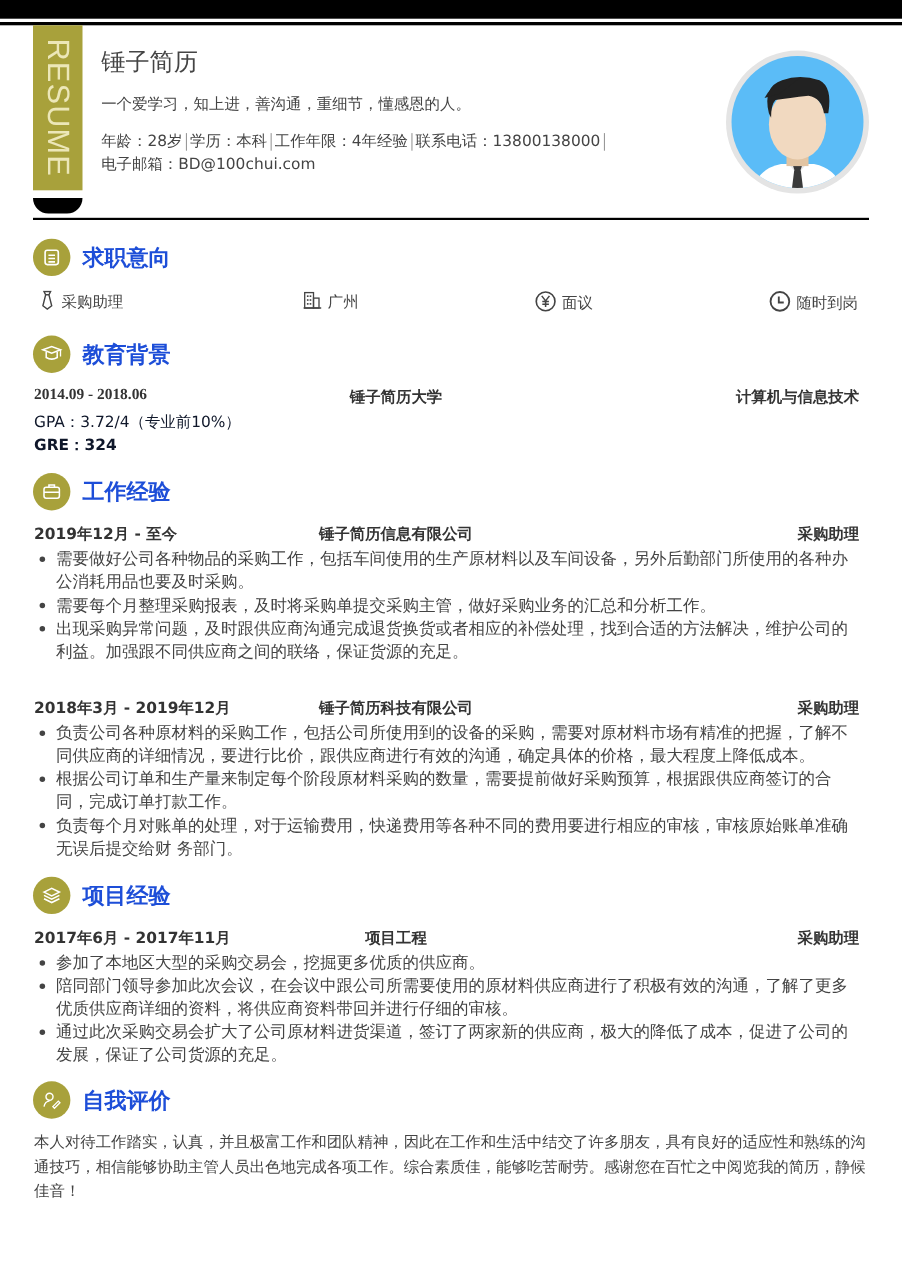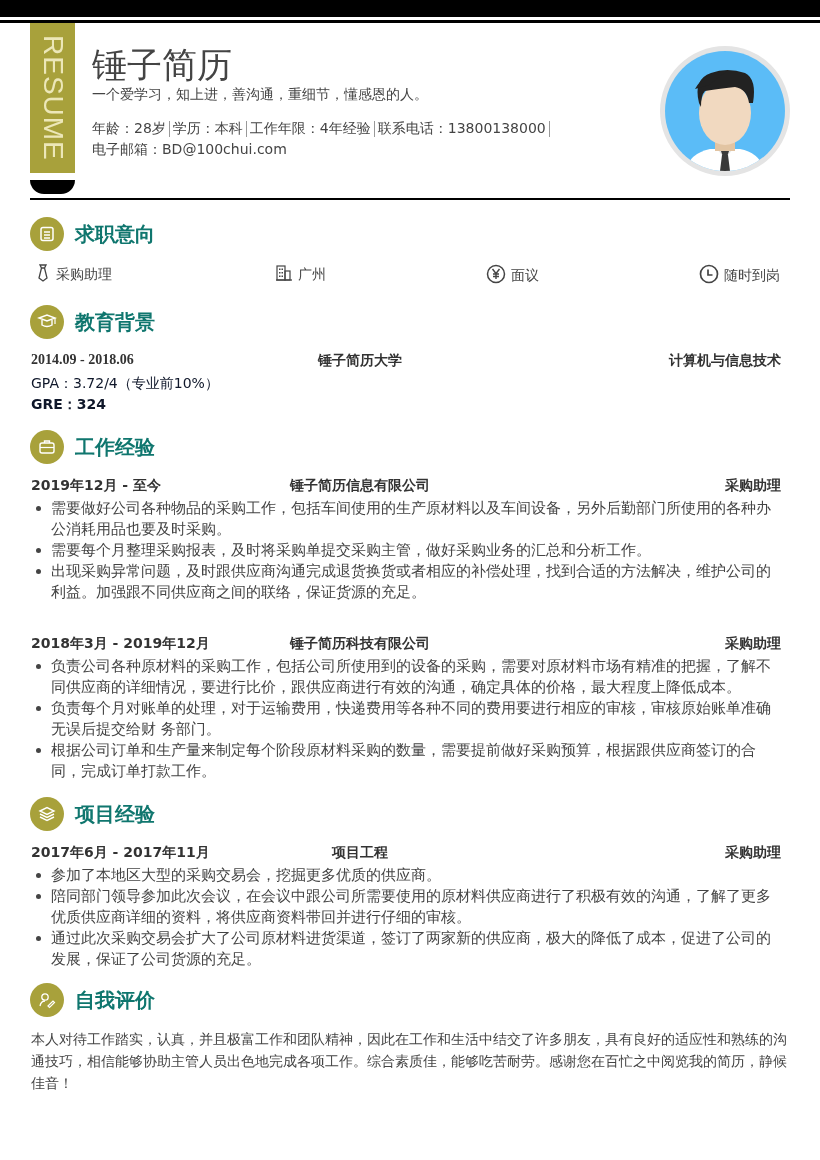--- a/index.html
+++ b/index.html
@@ -8,32 +8,32 @@
 
     .top-bar-thick { position: absolute; left: 0; top: 0; width: 820px; height: 17px; background: #000; }
     .top-bar-thin { position: absolute; left: 0; top: 20px; width: 820px; height: 3px; background: #000; }
 
     .resume-tag { position: absolute; left: 30px; top: 23px; width: 45px; height: 150px; background: #a8a13b; display: flex; align-items: center; justify-content: center; }
     .resume-tag span { writing-mode: vertical-rl; color: #ece7b8; font-family: "Liberation Sans", sans-serif; font-size: 28px; letter-spacing: 1px; }
     .resume-tag-foot { position: absolute; left: 30px; top: 180px; width: 45px; height: 14px; background: #000; border-radius: 0 0 16px 16px; }
 
     .header-rule { position: absolute; left: 30px; top: 198px; width: 760px; height: 2px; background: #000; }
 
-    .name { position: absolute; left: 92px; top: 42px; font-size: 35px; color: #444; font-weight: normal; text-align: center; }
+    .name { position: absolute; left: 92px; top: 42px; font-size: 22px; color: #444; font-weight: normal; text-align: center; }
     .motto { position: absolute; left: 92px; top: 86px; font-size: 14px; color: #444; }
     .info-line { position: absolute; left: 92px; top: 120px; font-size: 14px; color: #444; display: flex; }
     .info-line .sep { display: inline-block; width: 1px; height: 16px; background: #999; margin: 0 3px; align-self: center; }
     .email { position: absolute; left: 92px; top: 141px; font-size: 14px; color: #444; }
 
     .avatar { position: absolute; left: 660px; top: 46px; width: 130px; height: 130px; border-radius: 50%; background: #e4e4e4; padding: 5px; }
     .avatar-inner { width: 120px; height: 120px; border-radius: 50%; background: #5bbcf7; overflow: hidden; position: relative; }
 
     .section-head { position: absolute; left: 30px; display: flex; align-items: center; }
     .section-icon { width: 34px; height: 34px; border-radius: 50%; background: #a8a13b; display: flex; align-items: center; justify-content: center; }
-    .section-title { margin-left: 11px; font-size: 20px; font-weight: bold; color: #0f766e; }
+    .section-title { margin-left: 11px; font-size: 20px; font-weight: bold; color: #1d4ed8; }
 
     .intent-row { position: absolute; top: 264px; left: 32px; width: 750px; height: 24px; font-size: 14px; color: #444; }
     .intent-item { position: absolute; display: flex; align-items: center; }
     .intent-item svg { margin-right: 5px; }
 
     .row { position: absolute; left: 31px; width: 750px; font-size: 14px; font-weight: bold; color: #333; height: 20px; }
     .row .c1 { position: absolute; left: 0; }
     .row .c2 { position: absolute; }
     .row .c3 { position: absolute; right: 0; }
 
@@ -175,22 +175,22 @@
   <li>出现采购异常问题，及时跟供应商沟通完成退货换货或者相应的补偿处理，找到合适的方法解决，维护公司的利益。加强跟不同供应商之间的联络，保证货源的充足。</li>
 </ul>
 
 <div class="row" style="top:635px;">
   <span class="c1">2018年3月 - 2019年12月</span>
   <span class="c2" style="left:259px;">锤子简历科技有限公司</span>
   <span class="c3">采购助理</span>
 </div>
 <ul class="bullets" style="top:656px;">
   <li>负责公司各种原材料的采购工作，包括公司所使用到的设备的采购，需要对原材料市场有精准的把握，了解不同供应商的详细情况，要进行比价，跟供应商进行有效的沟通，确定具体的价格，最大程度上降低成本。</li>
+  <li>根据公司订单和生产量来制定每个阶段原材料采购的数量，需要提前做好采购预算，根据跟供应商签订的合同，完成订单打款工作。</li>
   <li>负责每个月对账单的处理，对于运输费用，快递费用等各种不同的费用要进行相应的审核，审核原始账单准确无误后提交给财 务部门。</li>
-  <li>根据公司订单和生产量来制定每个阶段原材料采购的数量，需要提前做好采购预算，根据跟供应商签订的合同，完成订单打款工作。</li>
 </ul>
 
 <div class="section-head" style="top:797px;">
   <div class="section-icon">
     <svg width="18" height="18" viewBox="0 0 18 18">
         <path d="M2 6 L9 2.5 L16 6 L9 9.5 Z" fill="none" stroke="#fff" stroke-width="1.4"></path>
         <path d="M2 9 L9 12.5 L16 9" fill="none" stroke="#fff" stroke-width="1.4"></path>
         <path d="M2 12 L9 15.5 L16 12" fill="none" stroke="#fff" stroke-width="1.4"></path>
       </svg>
   </div>

